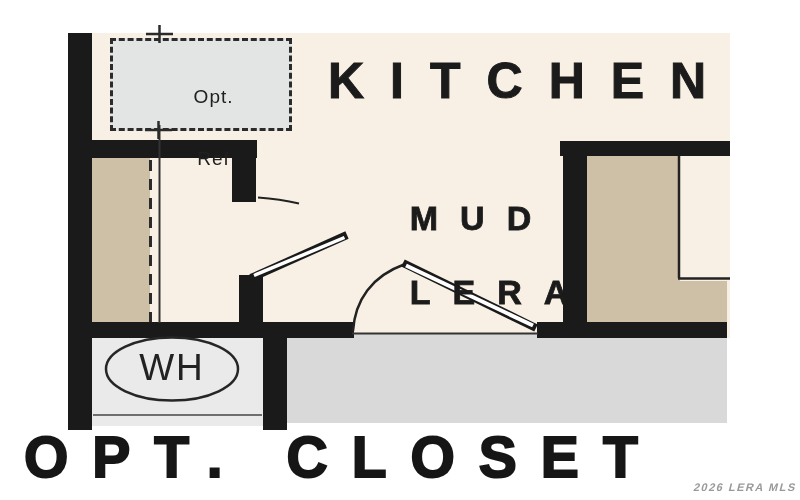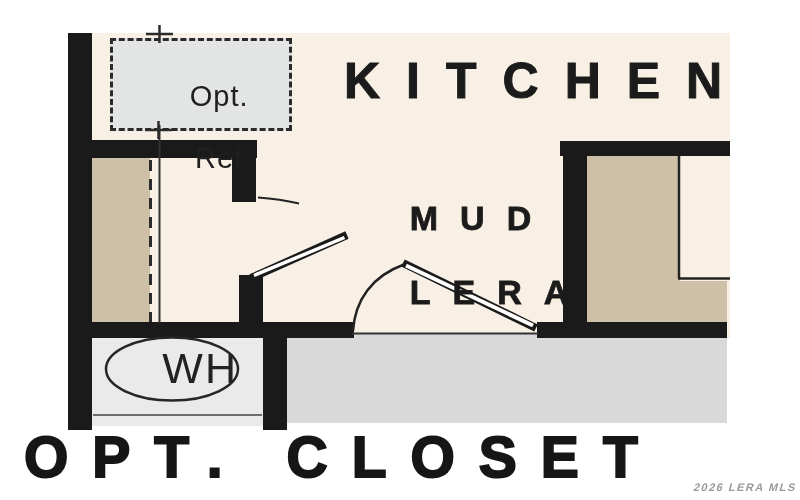--- a/index.html
+++ b/index.html
@@ -15,33 +15,33 @@
   .fill-closet{background:#eaeaea;}
   .optbox{
     background:#e3e4e4;border:3px dashed #2b2b2b;box-sizing:border-box;
   }
   .wall{background:#1a1a1a;}
   svg.overlay{position:absolute;left:0;top:0;width:800px;height:500px;}
   
   .lbl{position:absolute;color:#1b1b1b;white-space:pre;}
   .lbl-kitchen{
     left:328px;top:56px;font-size:50px;font-weight:bold;letter-spacing:26px;
-    -webkit-text-stroke:1px #1b1b1b;line-height:50px;margin-left:16px;
+    -webkit-text-stroke:1px #1b1b1b;line-height:50px;
   }
   .lbl-mudroom{
     left:262px;top:163px;width:290px;text-align:center;font-size:34px;font-weight:bold;
     letter-spacing:22px;padding-left:22px;line-height:37px;-webkit-text-stroke:0.8px #1b1b1b;
     box-sizing:border-box;
   }
   .lbl-optref{
-    left:110px;top:50px;width:182px;text-align:center;font-size:29px;font-weight:400;
+    left:110px;top:50px;width:182px;text-align:center;font-size:19px;font-weight:400;
     line-height:31px;color:#202020;letter-spacing:1px;
   }
   .lbl-wh{
-    left:106px;top:348px;width:132px;text-align:right;font-size:43px;font-weight:400;
+    left:106px;top:348px;width:132px;text-align:center;font-size:37px;font-weight:400;
     letter-spacing:2px;color:#222222;line-height:40px;
   }
   .lbl-optcloset{
     left:0px;top:429px;width:800px;font-size:57px;font-weight:bold;
     letter-spacing:24px;padding-left:24px;-webkit-text-stroke:2px #161616;line-height:57px;
     box-sizing:border-box;color:#161616;
   }
   .watermark{
     position:absolute;right:3px;top:481px;font-size:11px;font-weight:bold;color:#8f8f8f;
     letter-spacing:1.5px;transform:skewX(-14deg);opacity:.9;

